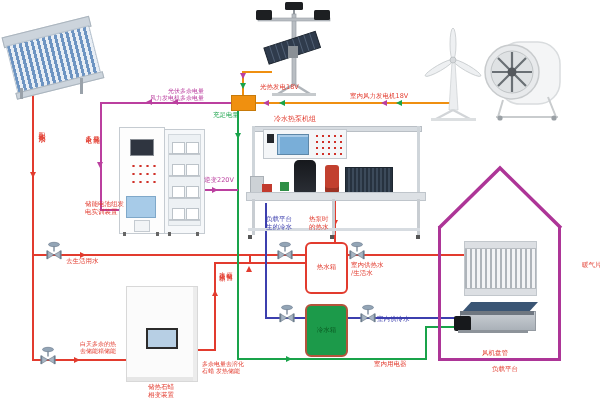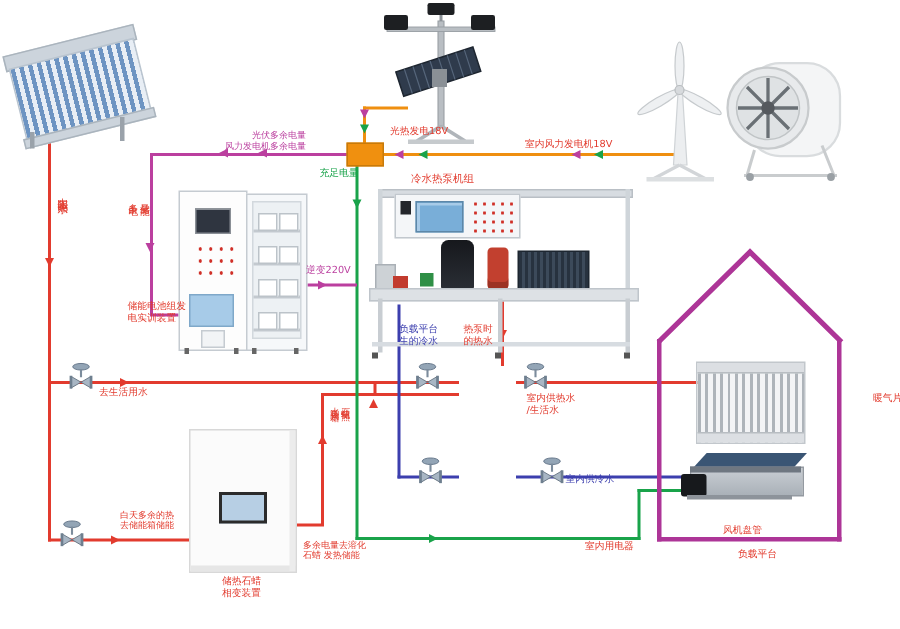--- a/index.html
+++ b/index.html
@@ -186,20 +186,26 @@
     <div style="position:absolute;left:5px;top:104px;width:172px;height:3px;background:#d7dce1;"></div>
     <div style="position:absolute;left:5px;top:111px;width:4px;height:4px;background:#555;"></div>
     <div style="position:absolute;left:87px;top:111px;width:4px;height:4px;background:#555;"></div>
     <div style="position:absolute;left:173px;top:111px;width:4px;height:4px;background:#555;"></div>
   </div>
 
   <div class="box" style="left:126px;top:286px;width:70px;height:94px;background:#fbfbfb;border:1px solid #d8d8d8;box-shadow:inset -4px 0 0 #ececec,inset 0 -4px 0 #e6e6e6;">
     <div style="position:absolute;left:19px;top:41px;width:28px;height:17px;background:#b7cfe4;border:2px solid #2b2b2b;"></div>
   </div>
 
+  <div class="tank" style="left:305px;top:242px;width:39px;height:48px;background:#fff;border:2px solid #e23b2e;">
+    <span class="lbl ctr" style="position:static;font-size:6.5px;">热水箱</span>
+  </div>
+  <div class="tank" style="left:305px;top:304px;width:39px;height:49px;background:#1c9a4a;border:2px solid #b4543c;">
+    <span class="lbl dkgreen ctr" style="position:static;font-size:6.5px;">冷水箱</span>
+  </div>
 
   <svg style="left:428px;top:162px;width:146px;height:72px;" viewBox="0 0 146 72">
     <polyline points="11,66 72,6 133,66" fill="none" stroke="#ad3597" stroke-width="3.5"></polyline>
   </svg>
   <div class="ln house-ln" style="left:438px;top:226px;width:3px;height:135px;"></div>
   <div class="ln house-ln" style="left:558px;top:226px;width:3px;height:135px;"></div>
   <div class="ln house-ln" style="left:438px;top:358px;width:123px;height:3px;"></div>
 
   <div class="box" style="left:464px;top:241px;width:71px;height:53px;background:repeating-linear-gradient(90deg,#aeb4ba 0 2px,#f3f4f6 2px 5px);border:1px solid #c2c7cc;">
     <div style="position:absolute;left:0;top:0;width:71px;height:6px;background:#dcdfe3;border-bottom:1px solid #b8bdc2;"></div>
@@ -286,18 +292,18 @@
   </div>
   <div class="lbl vcol" style="left:219px;top:267px;font-size:6px;">
     <span>水送到水箱</span>
     <span>石蜡储热</span>
   </div>
   <div class="lbl" style="left:351px;top:262px;font-size:6.5px;">
     <div>室内供热水</div>
     <div>/生活水</div>
   </div>
   <div class="lbl blue" style="left:377px;top:316px;font-size:6.5px;">室内供冷水</div>
-  <div class="lbl" style="left:374px;top:361px;font-size:6.5px;margin-left:16px;">室内用电器</div>
+  <div class="lbl" style="left:374px;top:361px;font-size:6.5px;">室内用电器</div>
   <div class="lbl" style="left:538px;top:262px;font-size:6.5px;margin-left:44px;">暖气片</div>
   <div class="lbl" style="left:482px;top:350px;font-size:6.5px;">风机盘管</div>
   <div class="lbl" style="left:492px;top:366px;font-size:6.5px;">负载平台</div>
 
 </div>
 
 </body></html>

